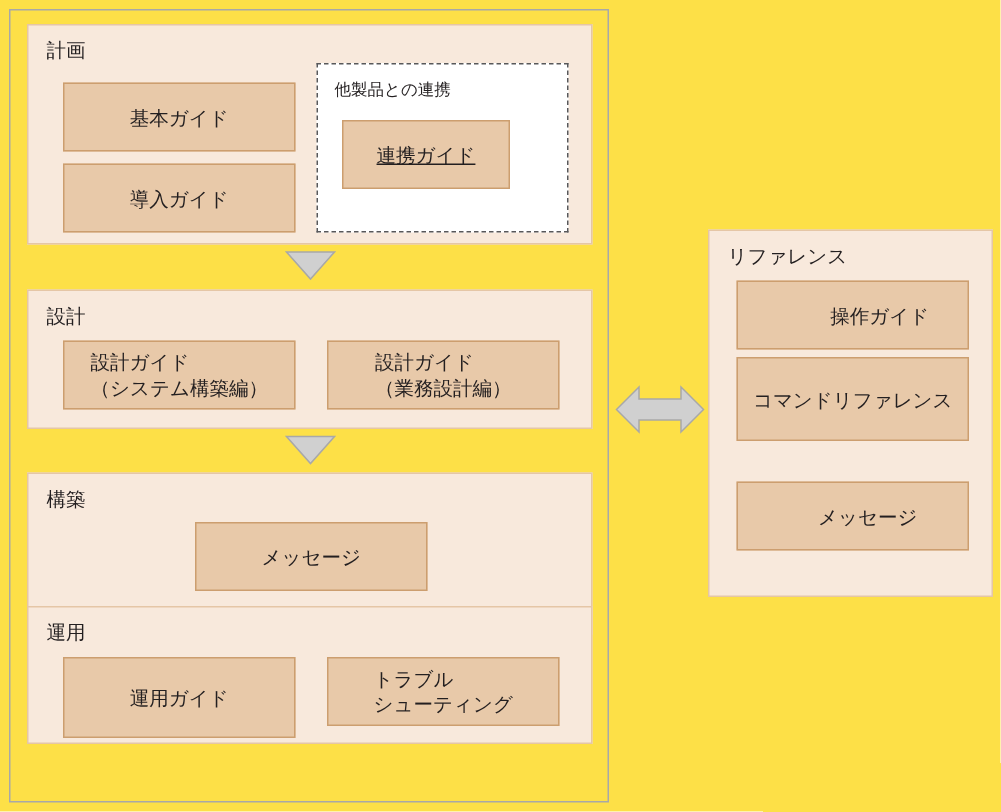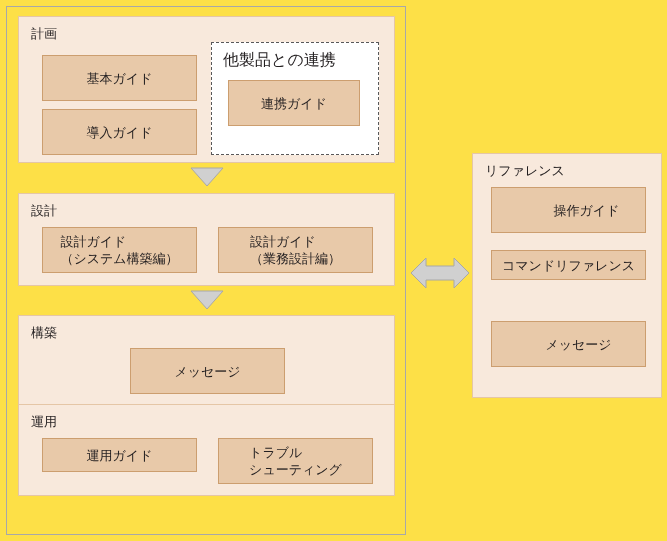--- a/index.html
+++ b/index.html
@@ -75,21 +75,21 @@
   .dashed-group {
     position: absolute;
     background: #ffffff;
     border: 1px dashed #58585a;
     box-sizing: border-box;
   }
   .dashed-title {
     position: absolute;
     left: 11px;
     top: 9px;
-    font-size: 16px;
+    font-size: 11px;
     line-height: 16px;
     color: #231f20;
     white-space: nowrap;
   }
 
   
   .down-arrow {
     position: absolute;
     width: 34px;
     height: 20px;
@@ -113,21 +113,21 @@
 
   <div class="phase" style="left:18px; top:16px; width:377px; height:147px;">
     <div class="phase-title">計画</div>
 
     <div class="doc" style="left:23px; top:38px; width:155px; height:46px;">基本ガイド</div>
 
     <div class="doc" style="left:23px; top:92px; width:155px; height:46px;">導入ガイド</div>
 
     <div class="dashed-group" style="left:192px; top:25px; width:168px; height:113px;">
       <div class="dashed-title">他製品との連携</div>
-      <div class="doc" style="left:16px; top:37px; width:132px; height:46px;">連携ガイド</div>
+      <div class="doc" style="left:16px; top:37px; width:112px; height:46px;text-decoration:underline;">連携ガイド</div>
     </div>
   </div>
 
   <div class="down-arrow" style="left:190px; top:167px;">
     <svg width="34" height="20" viewBox="0 0 34 20">
       <polygon points="1,1 33,1 17,19" fill="#d0d0d0" stroke="#a8a8a8" stroke-width="1"></polygon>
     </svg>
   </div>
 
   <div class="phase" style="left:18px; top:193px; width:377px; height:93px;">
@@ -154,35 +154,35 @@
 
   <div class="down-arrow" style="left:190px; top:404px;">
     <svg width="34" height="20" viewBox="0 0 34 20">
       <polygon points="1,1 33,1 17,19" fill="#d0d0d0" stroke="#a8a8a8" stroke-width="1"></polygon>
     </svg>
   </div>
 
   <div class="phase" style="left:18px; top:404px; width:377px; height:92px;">
     <div class="phase-title">運用</div>
 
-    <div class="doc" style="left:23px; top:33px; width:155px; height:34px;">運用ガイド</div>
+    <div class="doc" style="left:23px; top:33px; width:155px; height:54px;">運用ガイド</div>
 
     <div class="doc" style="left:199px; top:33px; width:155px; height:46px;">トラブル
 シューティング</div>
   </div>
 
   <div class="double-arrow" style="left:410px; top:255px;">
     <svg width="60" height="36" viewBox="0 0 60 36">
       <polygon points="1,18 16,3 16,11 44,11 44,3 59,18 44,33 44,25 16,25 16,33" fill="#d0d0d0" stroke="#a8a8a8" stroke-width="1" stroke-linejoin="miter"></polygon>
     </svg>
   </div>
 
   <div class="refpanel" style="left:472px; top:153px; width:190px; height:245px;">
     <div class="phase-title">リファレンス</div>
 
     <div class="doc" style="left:18px; top:33px; width:155px; height:46px;padding-left:36px;">操作ガイド</div>
 
-    <div class="doc" style="left:18px; top:96px; width:155px; height:30px;">コマンドリファレンス</div>
+    <div class="doc" style="left:18px; top:84px; width:155px; height:56px;">コマンドリファレンス</div>
 
     <div class="doc" style="left:18px; top:167px; width:155px; height:46px;padding-left:20px;">メッセージ</div>
   </div>
 
 </div>
 
 </body></html>

